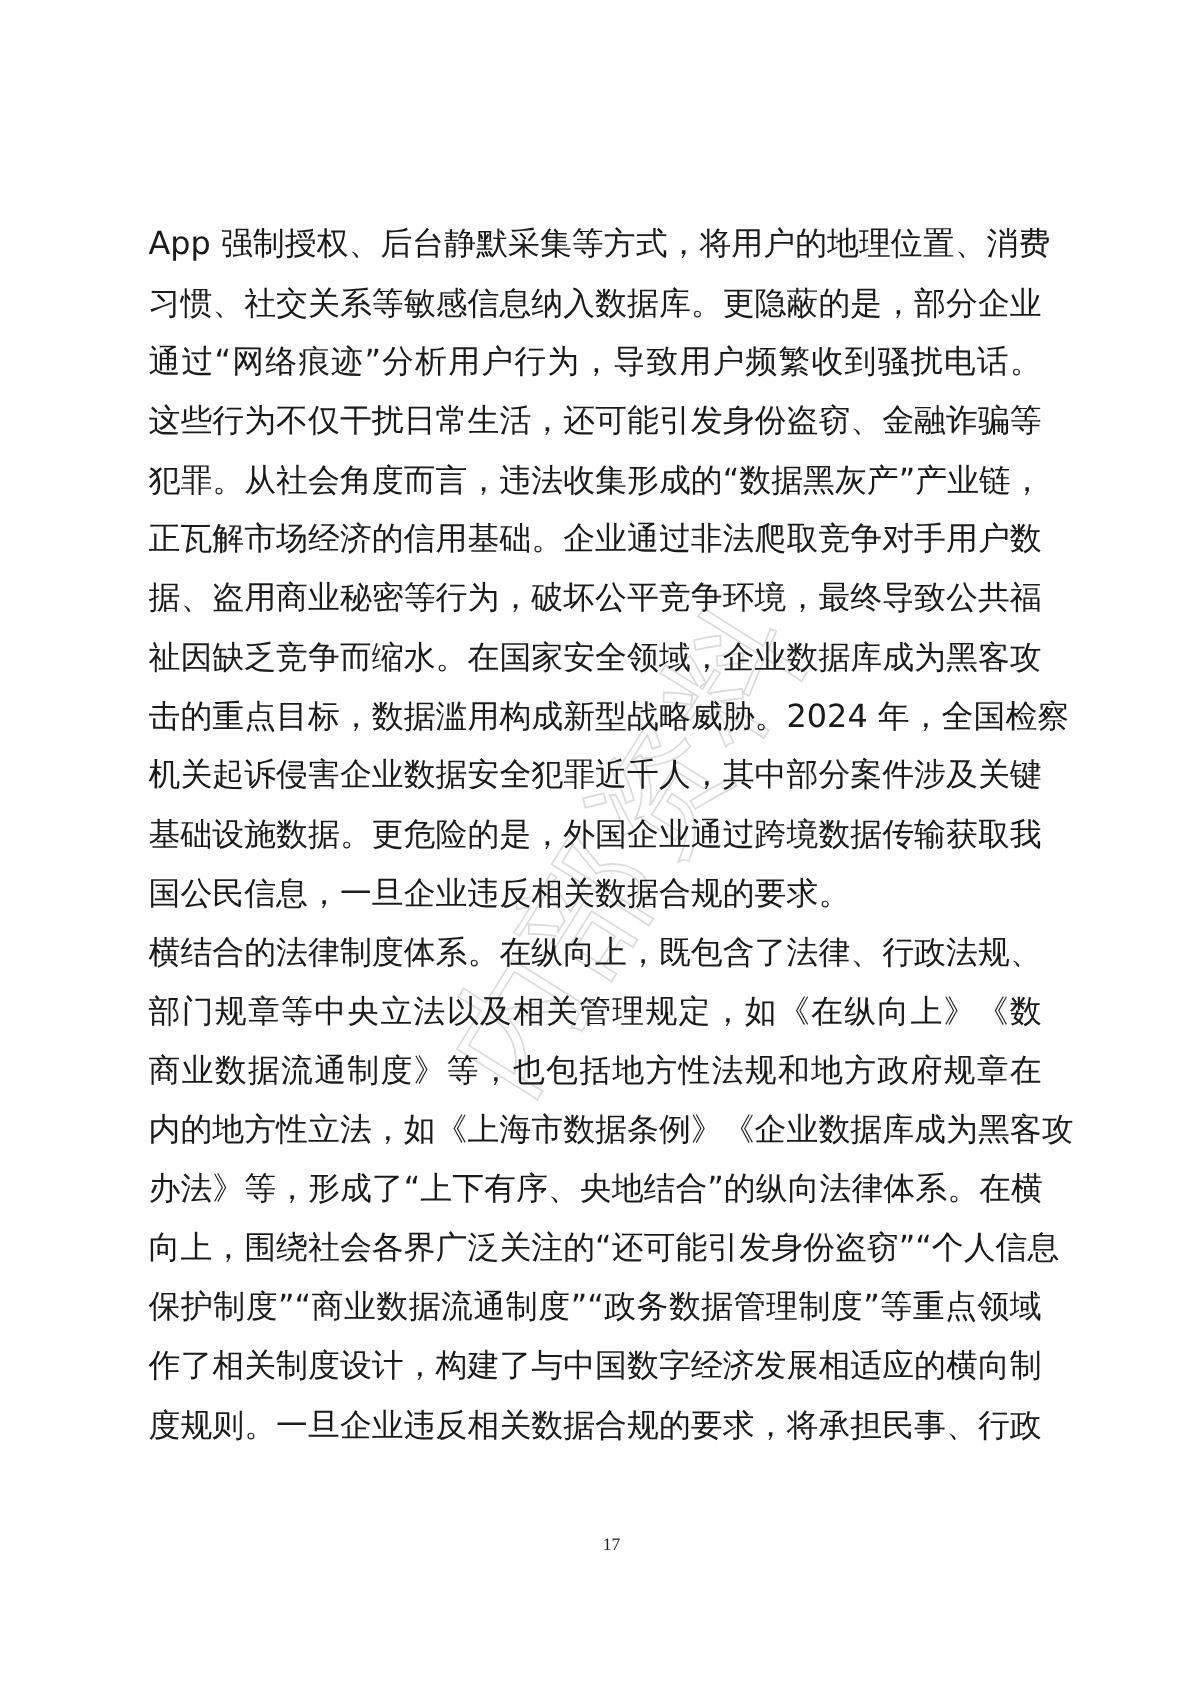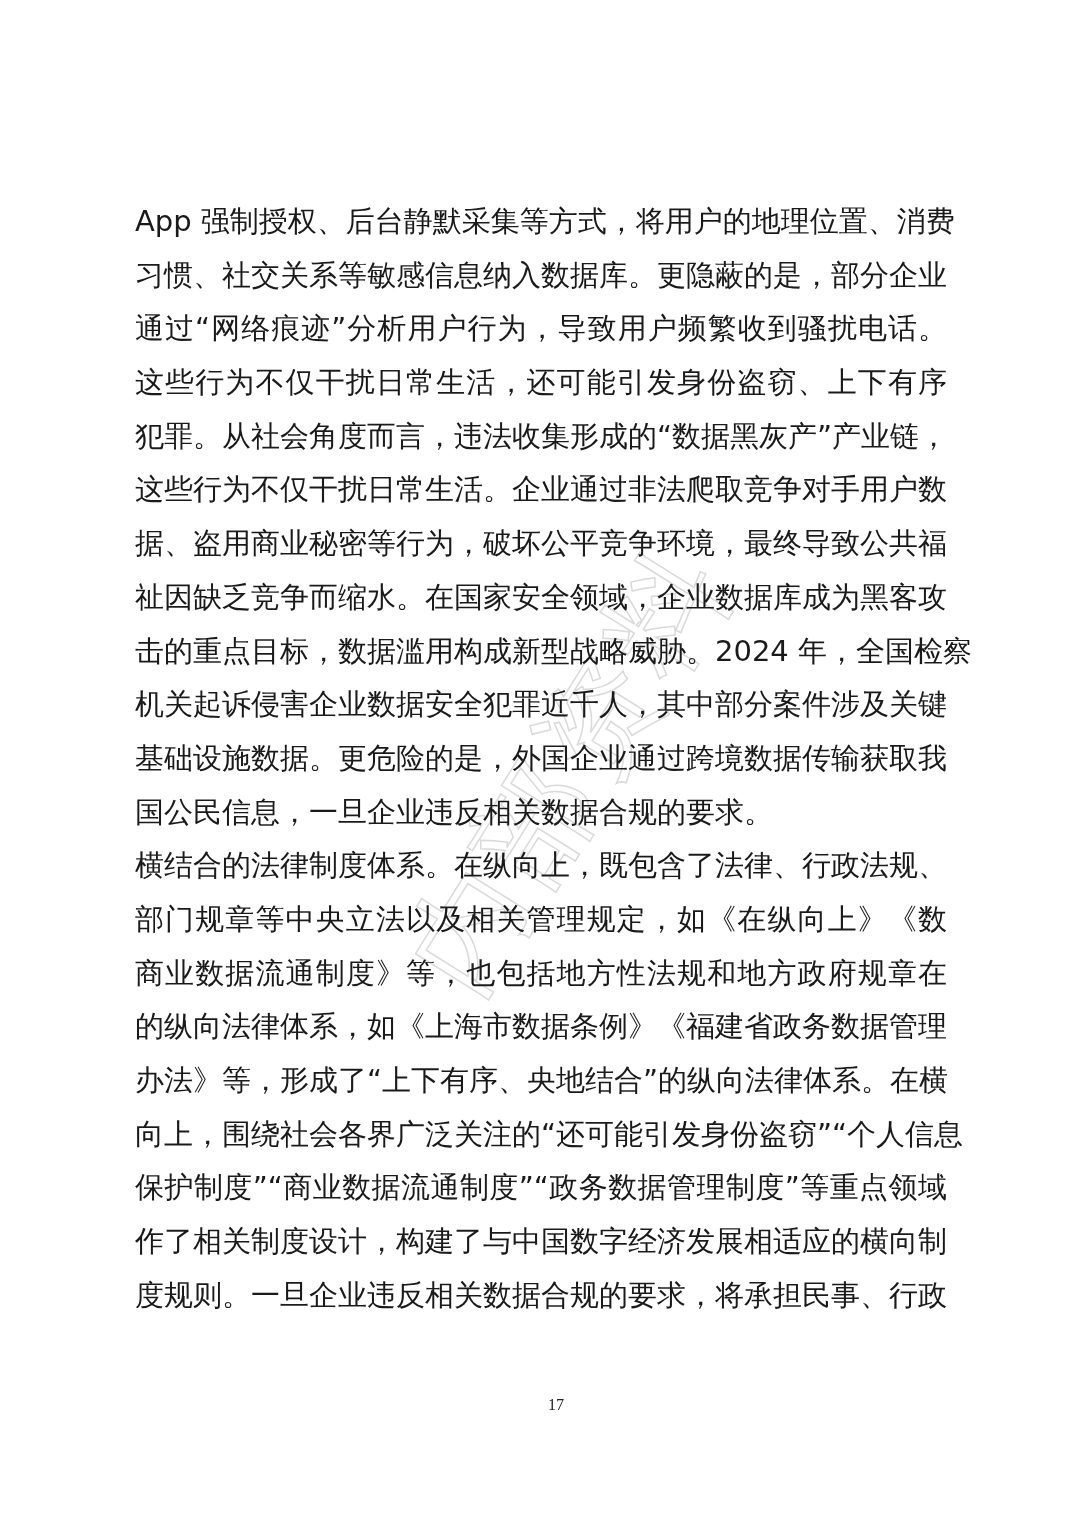--- a/index.html
+++ b/index.html
@@ -83,33 +83,33 @@
 <div class="page">
 
   <div class="watermark">
     <div class="watermark-text">内部资料</div>
   </div>
 
   <div class="body-text">
     <div class="line">App 强制授权、后台静默采集等方式，将用户的地理位置、消费</div>
     <div class="line">习惯、社交关系等敏感信息纳入数据库。更隐蔽的是，部分企业</div>
     <div class="line">通过“网络痕迹”分析用户行为，导致用户频繁收到骚扰电话。</div>
-    <div class="line">这些行为不仅干扰日常生活，还可能引发身份盗窃、上下有序</div>
+    <div class="line">这些行为不仅干扰日常生活，还可能引发身份盗窃、金融诈骗等</div>
     <div class="line">犯罪。从社会角度而言，违法收集形成的“数据黑灰产”产业链，</div>
-    <div class="line">这些行为不仅干扰日常生活。企业通过非法爬取竞争对手用户数</div>
+    <div class="line">正瓦解市场经济的信用基础。企业通过非法爬取竞争对手用户数</div>
     <div class="line">据、盗用商业秘密等行为，破坏公平竞争环境，最终导致公共福</div>
     <div class="line">祉因缺乏竞争而缩水。在国家安全领域，企业数据库成为黑客攻</div>
     <div class="line">击的重点目标，数据滥用构成新型战略威胁。2024 年，全国检察</div>
     <div class="line">机关起诉侵害企业数据安全犯罪近千人，其中部分案件涉及关键</div>
     <div class="line">基础设施数据。更危险的是，外国企业通过跨境数据传输获取我</div>
     <div class="line last">国公民信息，一旦企业违反相关数据合规的要求。</div>
     <div class="line">横结合的法律制度体系。在纵向上，既包含了法律、行政法规、</div>
     <div class="line">部门规章等中央立法以及相关管理规定，如《在纵向上》《数</div>
     <div class="line">商业数据流通制度》等，也包括地方性法规和地方政府规章在</div>
-    <div class="line">的纵向法律体系，如《上海市数据条例》《福建省政务数据管理</div>
+    <div class="line">内的地方性立法，如《上海市数据条例》《企业数据库成为黑客攻</div>
     <div class="line">办法》等，形成了“上下有序、央地结合”的纵向法律体系。在横</div>
     <div class="line">向上，围绕社会各界广泛关注的“还可能引发身份盗窃”“个人信息</div>
     <div class="line">保护制度”“商业数据流通制度”“政务数据管理制度”等重点领域</div>
     <div class="line">作了相关制度设计，构建了与中国数字经济发展相适应的横向制</div>
     <div class="line">度规则。一旦企业违反相关数据合规的要求，将承担民事、行政</div>
   </div>
 
   <div class="page-number">17</div>
 
 </div>

